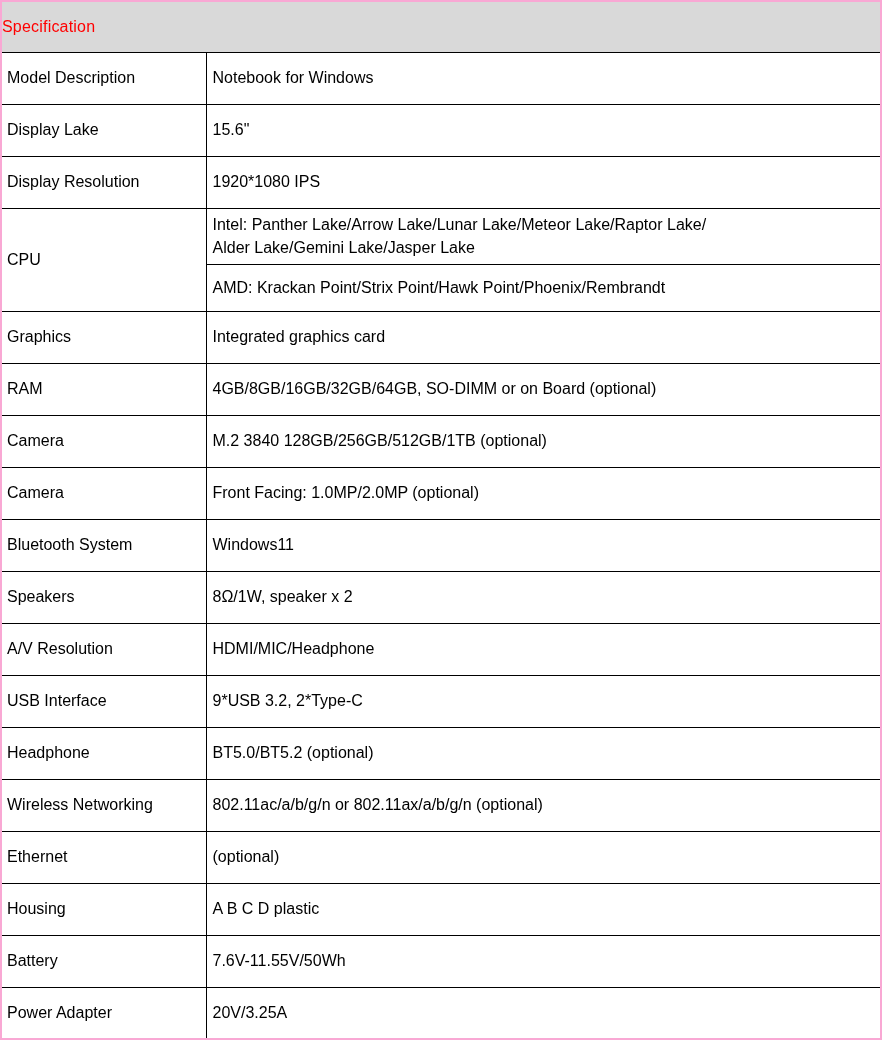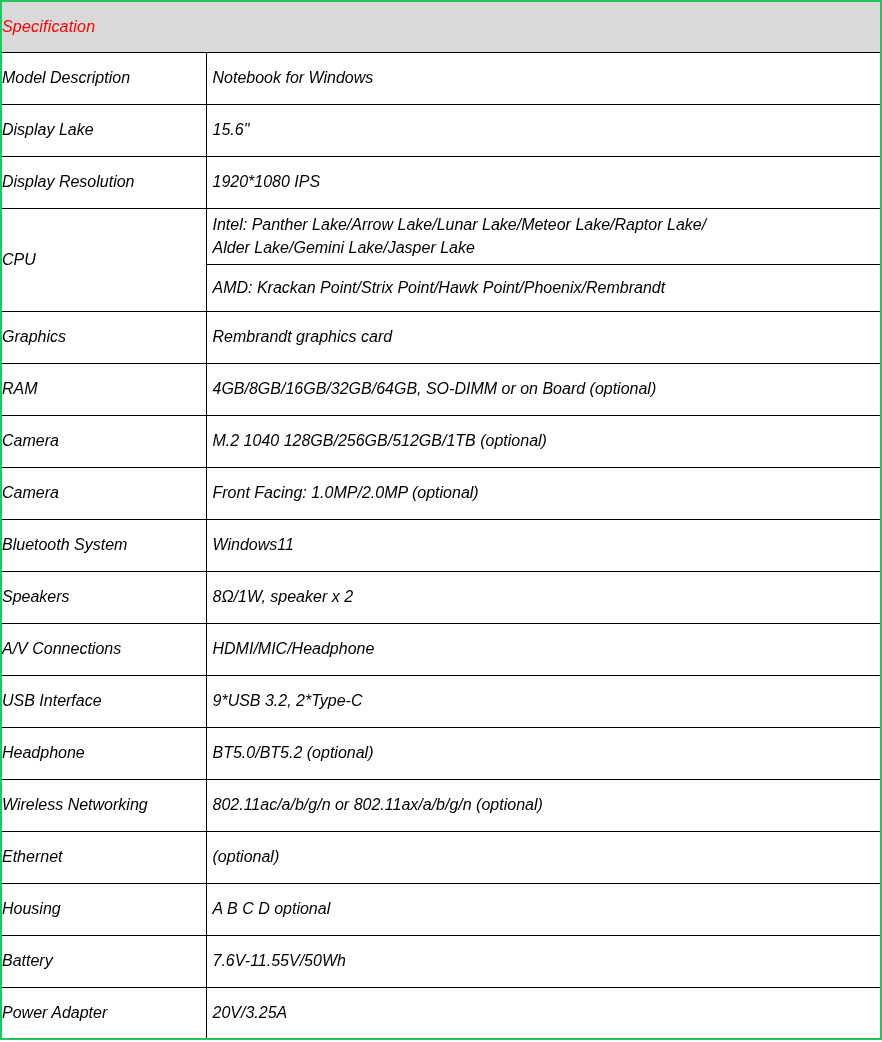--- a/index.html
+++ b/index.html
@@ -21,31 +21,32 @@
   }
   table.spec col.c-label { width: 205px; }
   table.spec td, table.spec th {
     border: 1px solid #000000;
     vertical-align: middle;
     font-size: 16px;
     font-weight: 400;
     text-align: left;
     overflow: hidden;
   }
-  table.spec { border: 2px solid #22c55e; font-style: italic; }
+  table.spec { border: 2px solid #f9a8d4; }
   th.title-cell {
     height: 51px;
     background: #d9d9d9;
     text-align: center;
     font-size: 20px;
     font-weight: 700;
     color: #ff0000;
     letter-spacing: 0.2px;
   }
   td.label-cell {
+    padding-left: 5px;
     padding-right: 4px;
   }
   td.value-cell {
     padding-left: 6px;
     padding-right: 18px;
     white-space: pre-line;
     line-height: 1.45;
   }
   tr.row { height: 52px; }
   tr.row-cpu-intel { height: 56px; }
@@ -81,65 +82,65 @@
       <tr class="row row-cpu-intel">
         <td class="label-cell" rowspan="2">CPU</td>
         <td class="value-cell">Intel: Panther Lake/Arrow Lake/Lunar Lake/Meteor Lake/Raptor Lake/
 Alder Lake/Gemini Lake/Jasper Lake</td>
       </tr>
       <tr class="row row-cpu-amd">
         <td class="value-cell">AMD: Krackan Point/Strix Point/Hawk Point/Phoenix/Rembrandt</td>
       </tr>
       <tr class="row">
         <td class="label-cell">Graphics</td>
-        <td class="value-cell">Rembrandt graphics card</td>
+        <td class="value-cell">Integrated graphics card</td>
       </tr>
       <tr class="row">
         <td class="label-cell">RAM</td>
         <td class="value-cell">4GB/8GB/16GB/32GB/64GB, SO-DIMM or on Board (optional)</td>
       </tr>
       <tr class="row">
         <td class="label-cell">Camera</td>
-        <td class="value-cell">M.2 1040 128GB/256GB/512GB/1TB (optional)</td>
+        <td class="value-cell">M.2 3840 128GB/256GB/512GB/1TB (optional)</td>
       </tr>
       <tr class="row">
         <td class="label-cell">Camera</td>
         <td class="value-cell">Front Facing: 1.0MP/2.0MP (optional)</td>
       </tr>
       <tr class="row">
         <td class="label-cell">Bluetooth System</td>
         <td class="value-cell">Windows11</td>
       </tr>
       <tr class="row">
         <td class="label-cell">Speakers</td>
         <td class="value-cell">8Ω/1W, speaker x 2</td>
       </tr>
       <tr class="row">
-        <td class="label-cell">A/V Connections</td>
+        <td class="label-cell">A/V Resolution</td>
         <td class="value-cell">HDMI/MIC/Headphone</td>
       </tr>
       <tr class="row">
         <td class="label-cell">USB Interface</td>
         <td class="value-cell">9*USB 3.2, 2*Type-C</td>
       </tr>
       <tr class="row">
         <td class="label-cell">Headphone</td>
         <td class="value-cell">BT5.0/BT5.2 (optional)</td>
       </tr>
       <tr class="row">
         <td class="label-cell">Wireless Networking</td>
         <td class="value-cell">802.11ac/a/b/g/n or 802.11ax/a/b/g/n (optional)</td>
       </tr>
       <tr class="row">
         <td class="label-cell">Ethernet</td>
         <td class="value-cell">(optional)</td>
       </tr>
       <tr class="row">
         <td class="label-cell">Housing</td>
-        <td class="value-cell">A B C D optional</td>
+        <td class="value-cell">A B C D plastic</td>
       </tr>
       <tr class="row">
         <td class="label-cell">Battery</td>
         <td class="value-cell">7.6V-11.55V/50Wh</td>
       </tr>
       <tr class="row">
         <td class="label-cell">Power Adapter</td>
         <td class="value-cell">20V/3.25A</td>
       </tr>
     </tbody>

